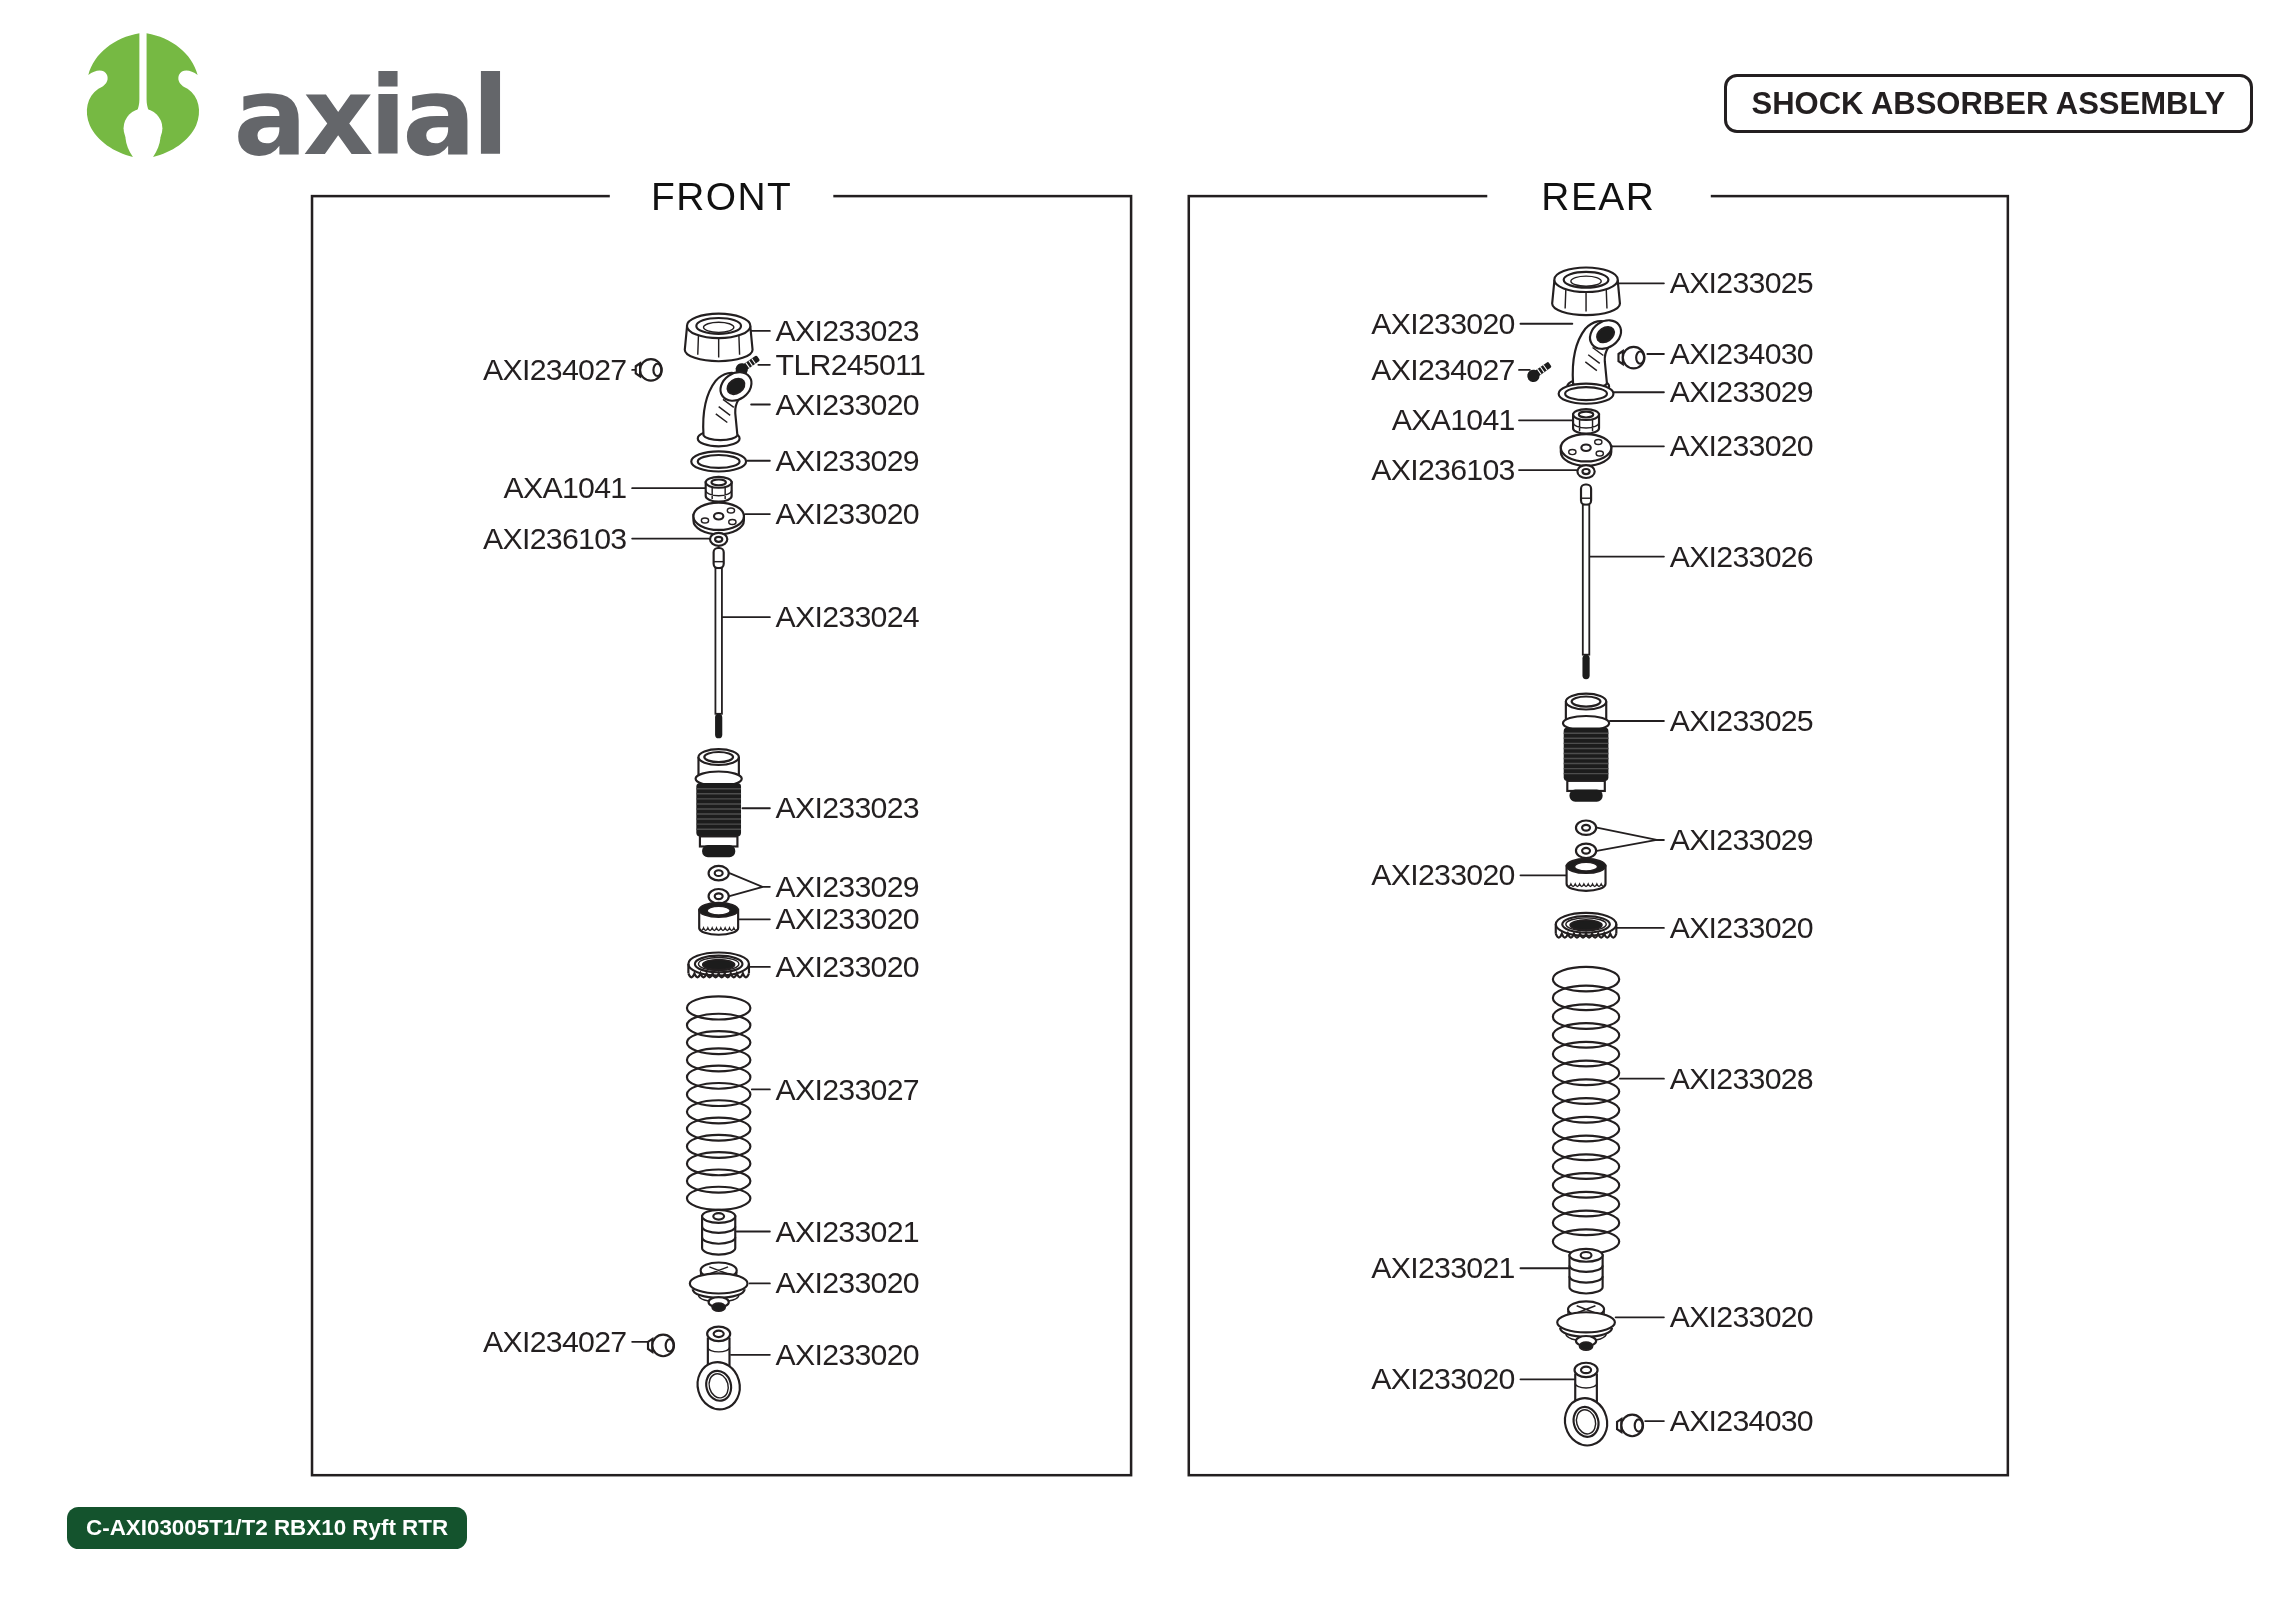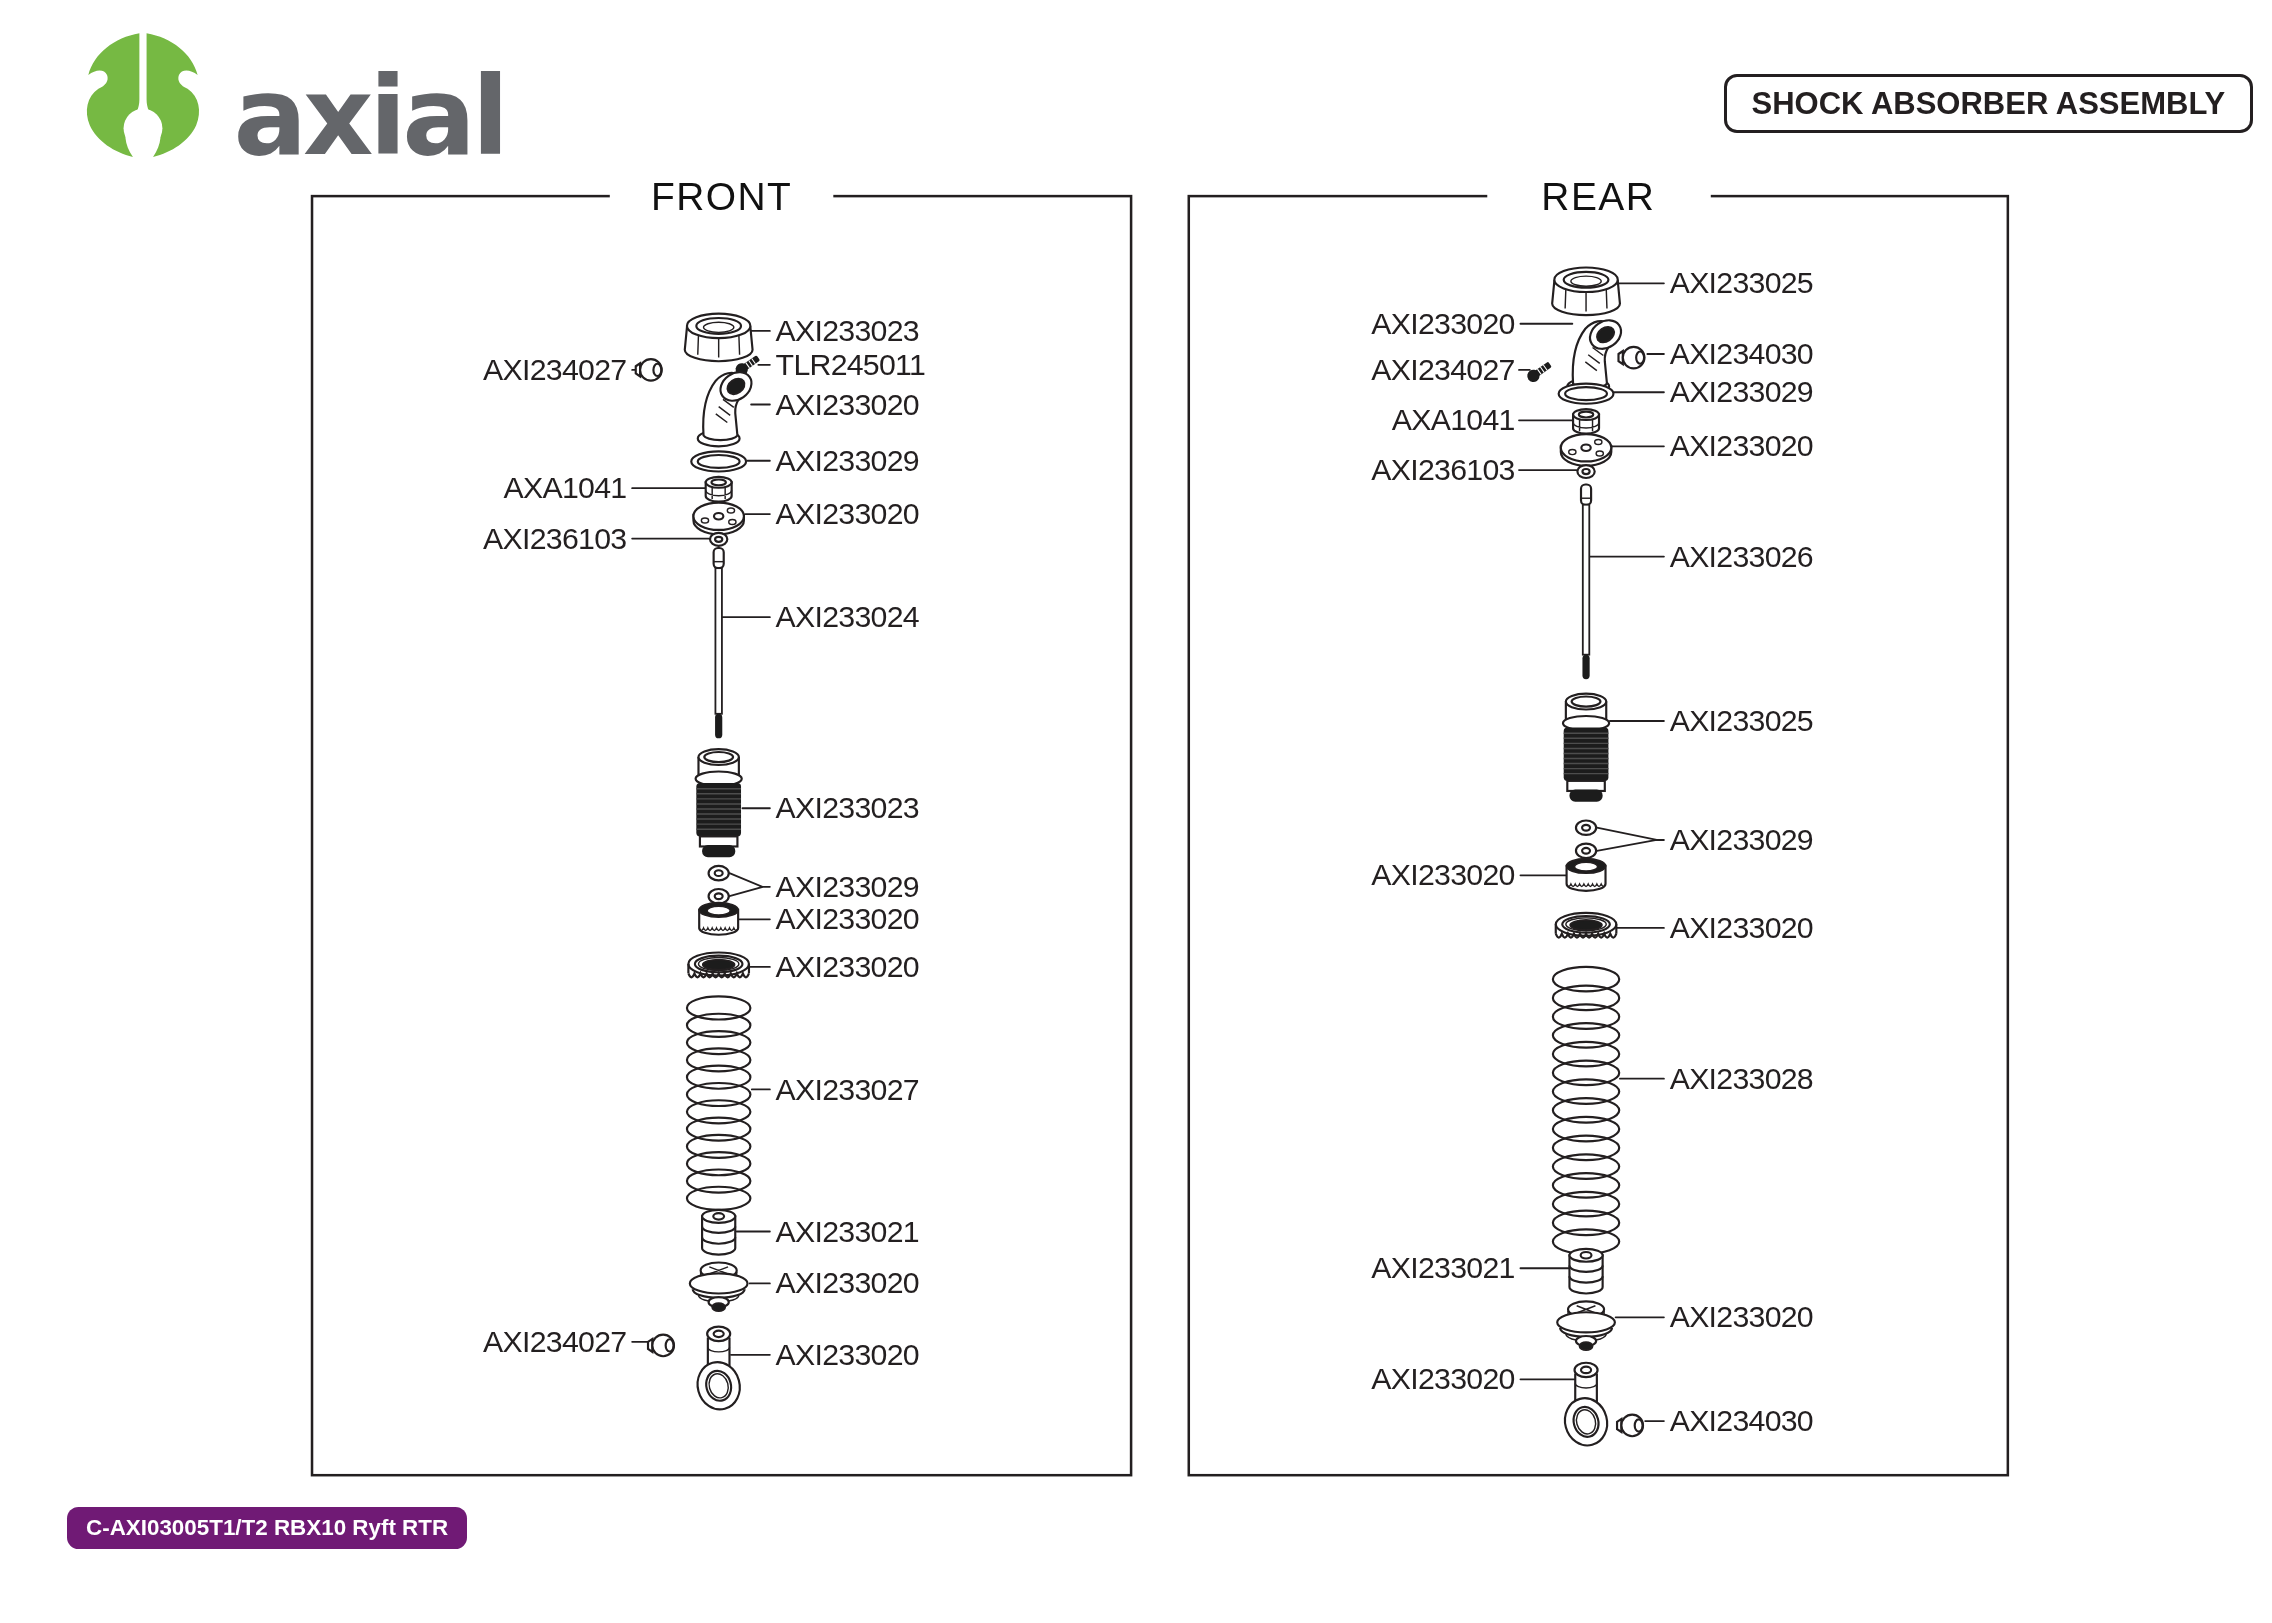--- a/index.html
+++ b/index.html
@@ -2,21 +2,21 @@
 <html style="font-size:11.5px"><head>
 <meta charset="utf-8">
 <style>
   html,body{margin:0;padding:0;background:#fff;}
   .page{position:relative;width:2273px;height:1623px;background:#fff;overflow:hidden;
         font-family:"Liberation Sans",sans-serif;color:#231f20;}
   .logo{position:absolute;left:76px;top:29px;}
   .brand-word{font-family:"DejaVu Sans",sans-serif;font-weight:bold;fill:#64666a;font-size:152px;letter-spacing:-6px;}
   .title-box{position:absolute;left:1724px;top:74px;border:3.6px solid #231f20;border-radius:13px;
              padding:8.7px 24.5px;font-size:31px;font-weight:bold;letter-spacing:0px;white-space:nowrap;}
-  .footer-box{position:absolute;left:67px;top:1507px;background:#701a75;color:#fff;border-radius:11.5px;
+  .footer-box{position:absolute;left:67px;top:1507px;background:#14532d;color:#fff;border-radius:11.5px;
               padding:8px 19px;font-size:22.4px;font-weight:bold;white-space:nowrap;}
   svg.diagram{position:absolute;left:0;top:0;}
   .w{fill:#fff;stroke:#231f20;stroke-width:3;}
   .w2{fill:#fff;stroke:#231f20;stroke-width:2;}
   .n{fill:none;stroke:#231f20;stroke-width:3;}
   .n2{fill:none;stroke:#231f20;stroke-width:2;}
   .dk{fill:#1c1c1c;stroke:#231f20;stroke-width:2.5;}
   .dkf{fill:#1c1c1c;stroke:none;}
   .lead{fill:none;stroke:#231f20;stroke-width:2.5;stroke-linecap:round;}
   .pbox{fill:none;stroke:#231f20;stroke-width:3.5;}

